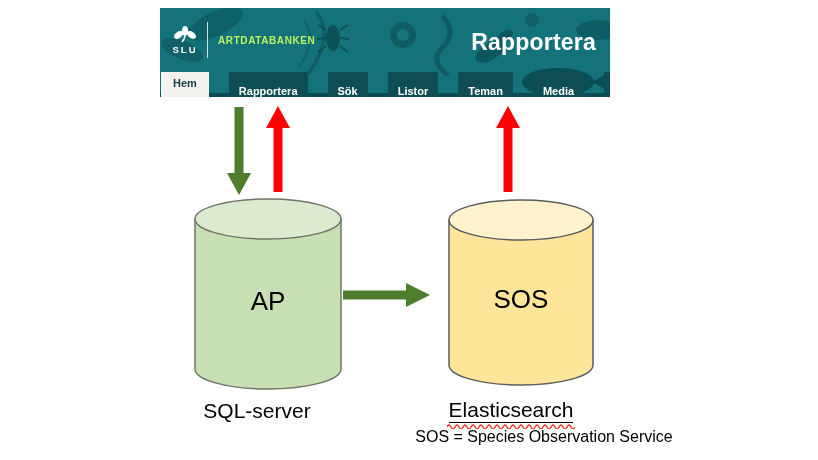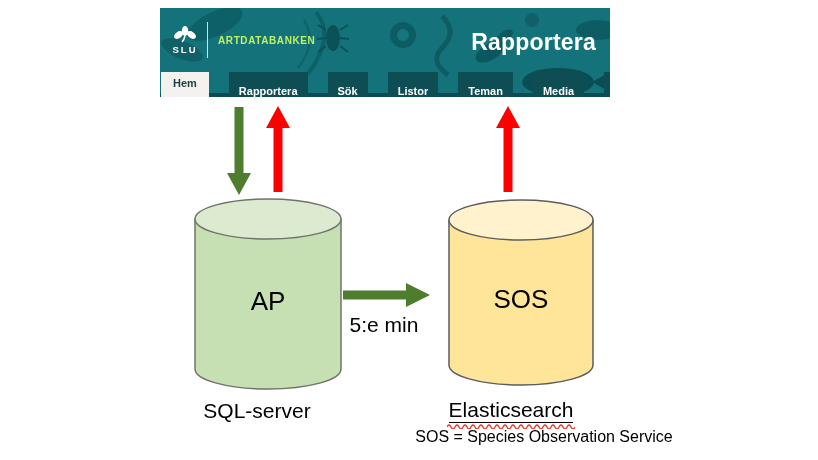--- a/index.html
+++ b/index.html
@@ -149,21 +149,20 @@
   </div>
 
   <div class="cyl" style="left:437px; top:199px; width:146px; height:187px;">
     <svg width="146" height="187" viewBox="0 0 146 187">
       <path d="M1,21 L1,166 A72,20 0 0 0 145,166 L145,21" fill="#ffe599" stroke="#5b5c5e" stroke-width="1.5"></path>
       <ellipse cx="73" cy="21" rx="72" ry="20" fill="#fff2cc" stroke="#5b5c5e" stroke-width="1.5"></ellipse>
     </svg>
     <div class="cyl-label">SOS</div>
   </div>
 
-  <div class="txt sync-label">5:e min</div>
 
   <div class="txt caption-sql">SQL-server</div>
 
   <div class="txt caption-es">
     <span class="underlined">Elasticsearch</span>
     <svg class="squiggle" width="128" height="6" viewBox="0 0 128 6">
       <path d="M0,4 Q2,0 4,4 T8,4 T12,4 T16,4 T20,4 T24,4 T28,4 T32,4 T36,4 T40,4 T44,4 T48,4 T52,4 T56,4 T60,4 T64,4 T68,4 T72,4 T76,4 T80,4 T84,4 T88,4 T92,4 T96,4 T100,4 T104,4 T108,4 T112,4 T116,4 T120,4 T124,4 T128,4" fill="none" stroke="#ee3124" stroke-width="1.3"></path>
     </svg>
   </div>
 

